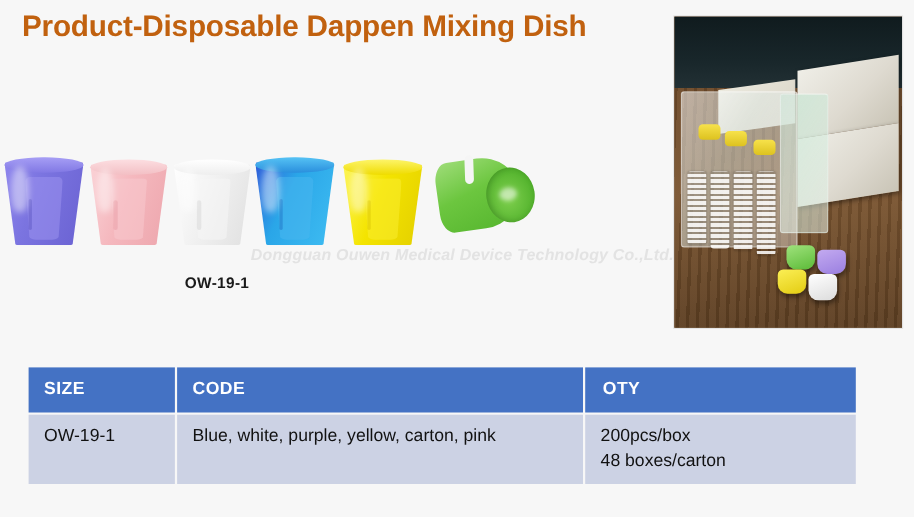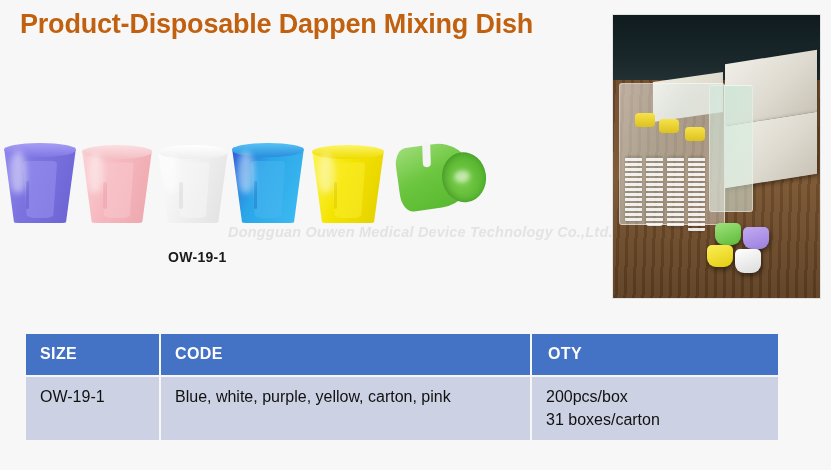--- a/index.html
+++ b/index.html
@@ -374,19 +374,19 @@
         <th class="col-size">CODE</th>
         <th class="col-qty">OTY</th>
       </tr>
     </thead>
     <tbody>
       <tr>
         <td>OW-19-1</td>
         <td>Blue, white, purple, yellow, carton, pink</td>
         <td>
           <span class="qty-line">200pcs/box</span>
-          <span class="qty-line">31 boxes/carton</span>
+          <span class="qty-line">48 boxes/carton</span>
         </td>
       </tr>
     </tbody>
   </table>
 
 </div>
 
 </body></html>

